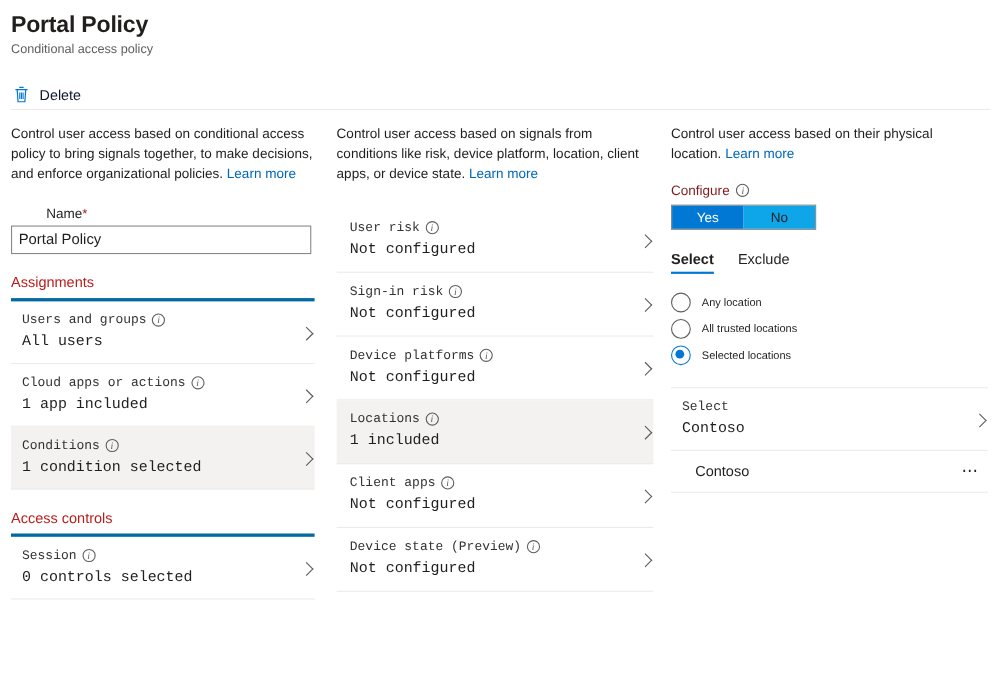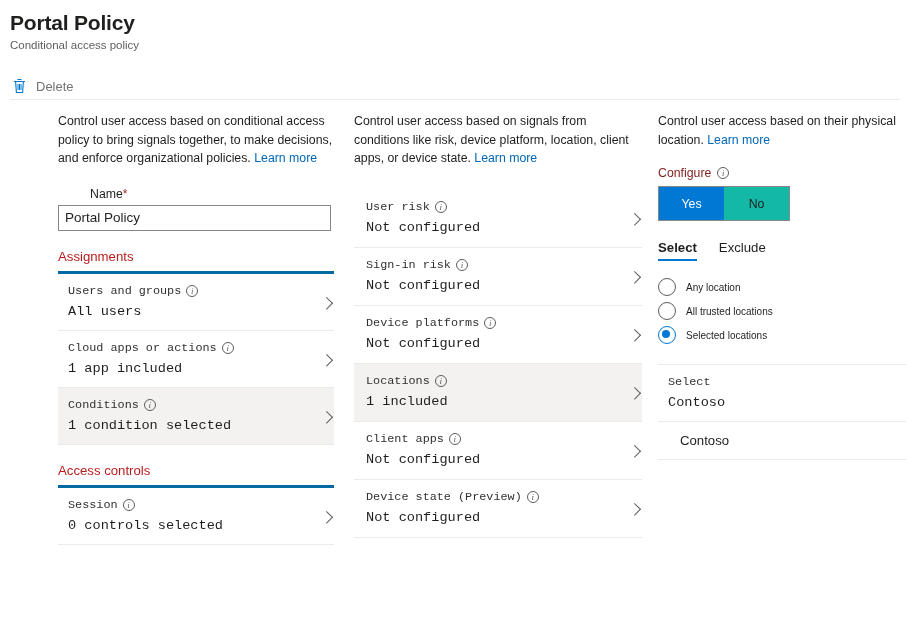--- a/index.html
+++ b/index.html
@@ -36,41 +36,40 @@
     padding: 0 10px;
     display: flex;
     align-items: center;
     height: 30px;
   }
   .cmd-btn {
     display: flex;
     align-items: center;
     gap: 9px;
     font-size: 13px;
-    color: #737373;
+    color: #0f172a;
     cursor: pointer;
     padding: 3px 4px 3px 2px;
   }
   .icon-trash { display: inline-block; width: 15px; height: 16px; }
   .hr-full {
     position: absolute;
     left: 10px; right: 6px;
     top: 99px;
     height: 1px;
     background: #edebe9;
   }
 
   
   .columns {
     position: absolute;
     top: 112px;
     left: 0; right: 16px;
     display: flex;
     gap: 0;
-    padding-left: 48px;
   }
   .col { position: relative; }
   .col1 { width: 296px; padding: 0 10px 0 10px; }
   .col2 { width: 306px; padding: 0 8px 0 10px; }
   .col3 { width: 300px; padding: 0 8px 0 8px; }
 
   .blurb {
     font-size: 12.3px;
     line-height: 18.5px;
     color: #201f1e;
@@ -174,31 +173,31 @@
     color: #7f1d1d;
     margin-top: 17px;
     display: flex;
     align-items: center;
     gap: 6px;
   }
   .toggle-group {
     margin-top: 6px;
     display: flex;
     width: 132px;
-    height: 35px;
+    height: 23px;
     border: 1px solid #8a8886;
   }
   .tg-opt {
     flex: 1;
     display: flex;
     align-items: center;
     justify-content: center;
     font-size: 12.3px;
     cursor: pointer;
-    background: #14b8a6;
+    background: #0ea5e9;
     color: #201f1e;
   }
   .tg-opt.on {
     background: #0078d4;
     color: #ffffff;
   }
 
   .pivot {
     display: flex;
     gap: 22px;

